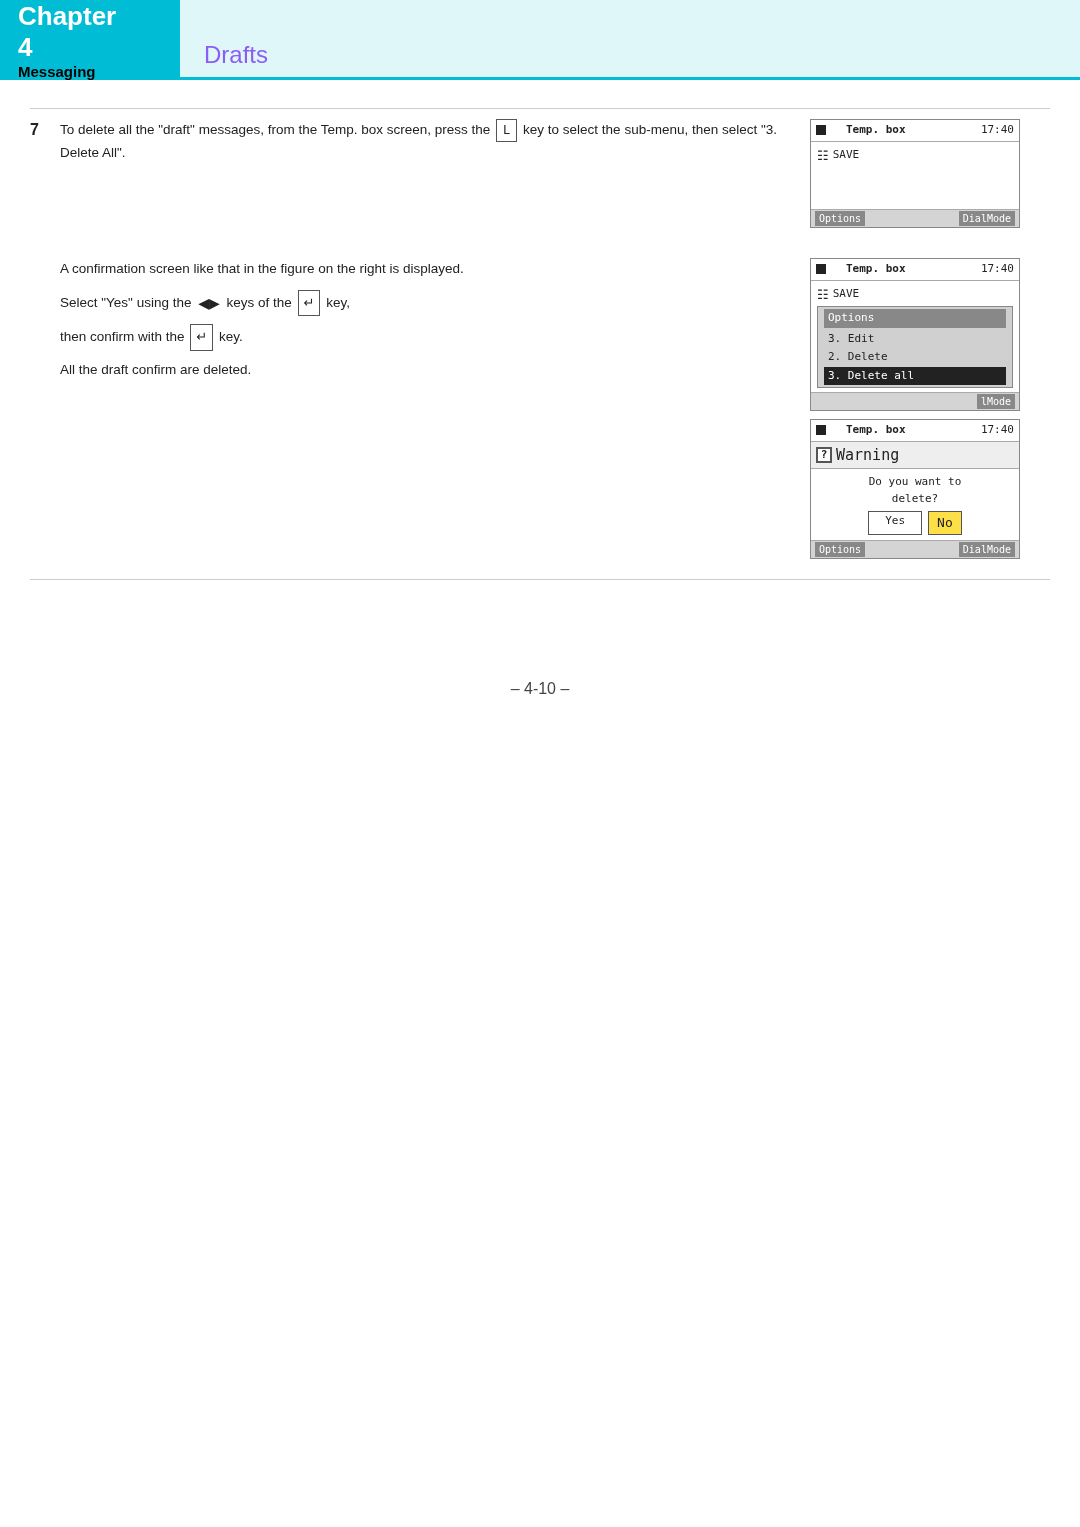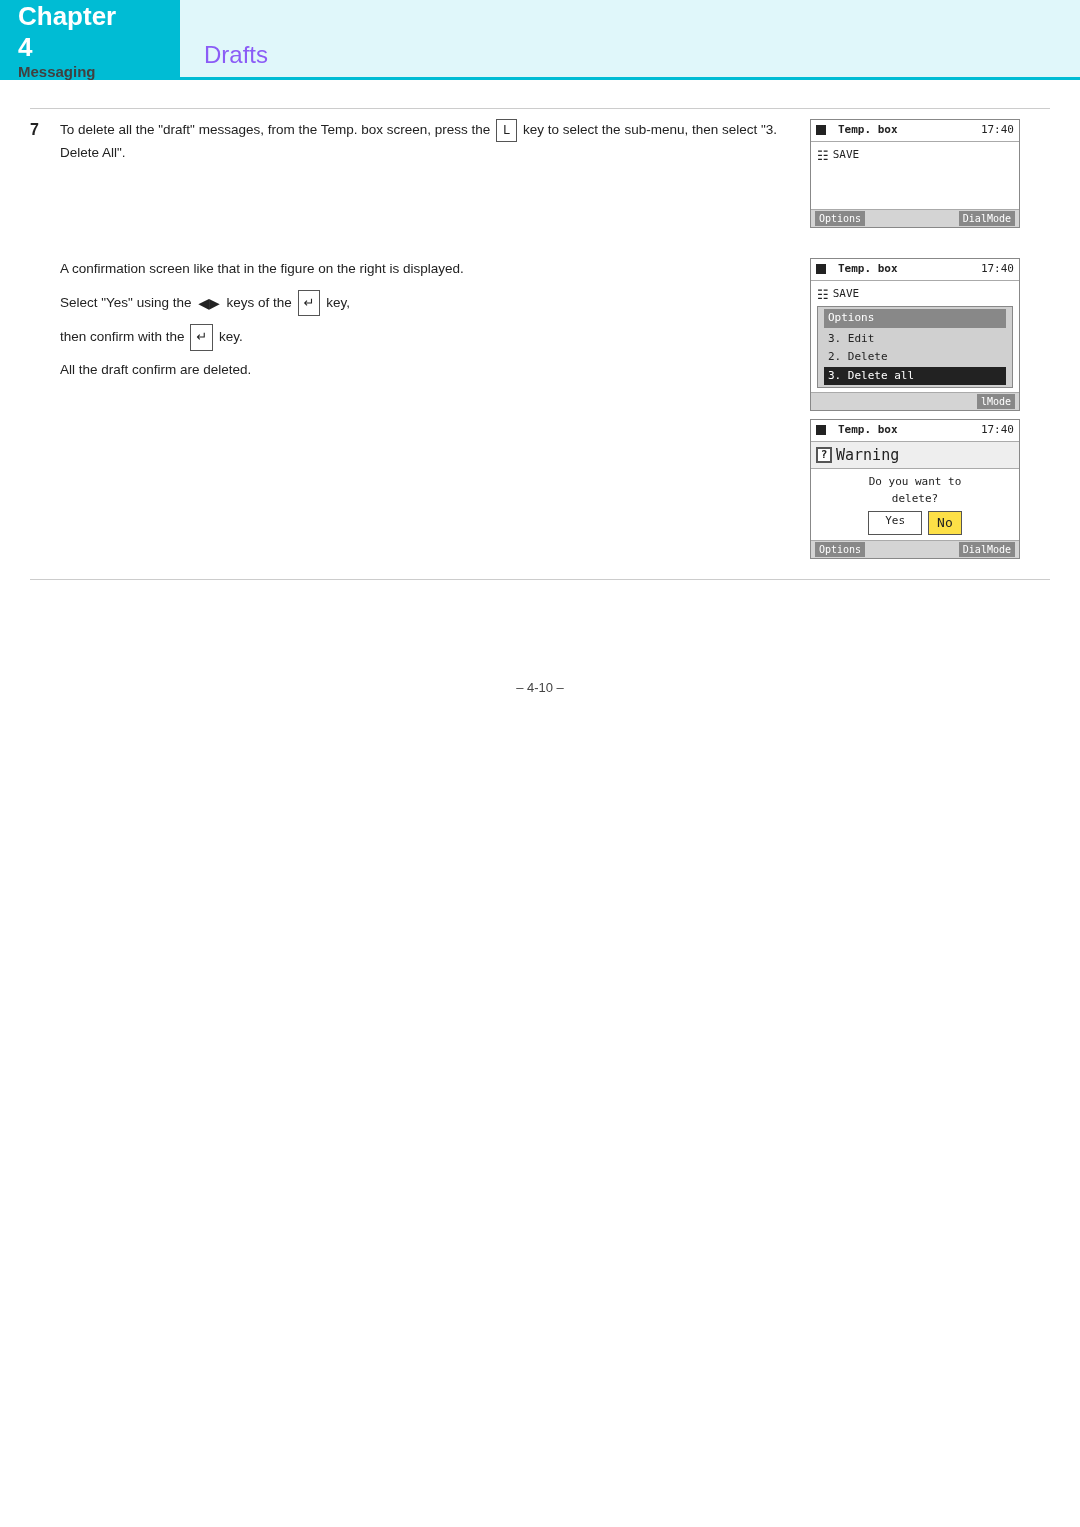--- a/index.html
+++ b/index.html
@@ -28,21 +28,21 @@
       min-width: 180px;
     }
     .header-chapter-title {
       font-size: 26px;
       font-weight: bold;
       color: #fff;
     }
     .header-chapter-subtitle {
       font-size: 15px;
       font-weight: bold;
-      color: #404040;
+      color: #000000;
     }
     .header-drafts {
       background: #e0f7fa;
       flex: 1;
       display: flex;
       align-items: flex-end;
       padding: 8px 24px;
       border-bottom: 3px solid #00bcd4;
     }
     .header-drafts-title {
@@ -118,21 +118,21 @@
       justify-content: space-between;
       align-items: center;
       background: #fff;
       border-bottom: 1px solid #aaa;
       padding: 2px 5px;
       font-size: 11px;
     }
     .screen-titlebar-left {
       display: flex;
       align-items: center;
-      gap: 12px;
+      gap: 20px;
       font-weight: bold;
     }
     .screen-icon-black {
       width: 10px;
       height: 10px;
       background: #222;
       display: inline-block;
     }
     .screen-time {
       font-size: 11px;
@@ -233,21 +233,21 @@
     .section-divider {
       border: none;
       border-top: 1.5px solid #ccc;
       margin: 10px 0 10px 0;
     }
 
     
     .page-number {
       text-align: center;
       margin-top: 60px;
-      font-size: 13px;
+      font-size: 16px;
       color: #444;
     }
 
     
     .step-inner {
       display: flex;
       gap: 10px;
     }
     .step-text-col {
       flex: 1;

